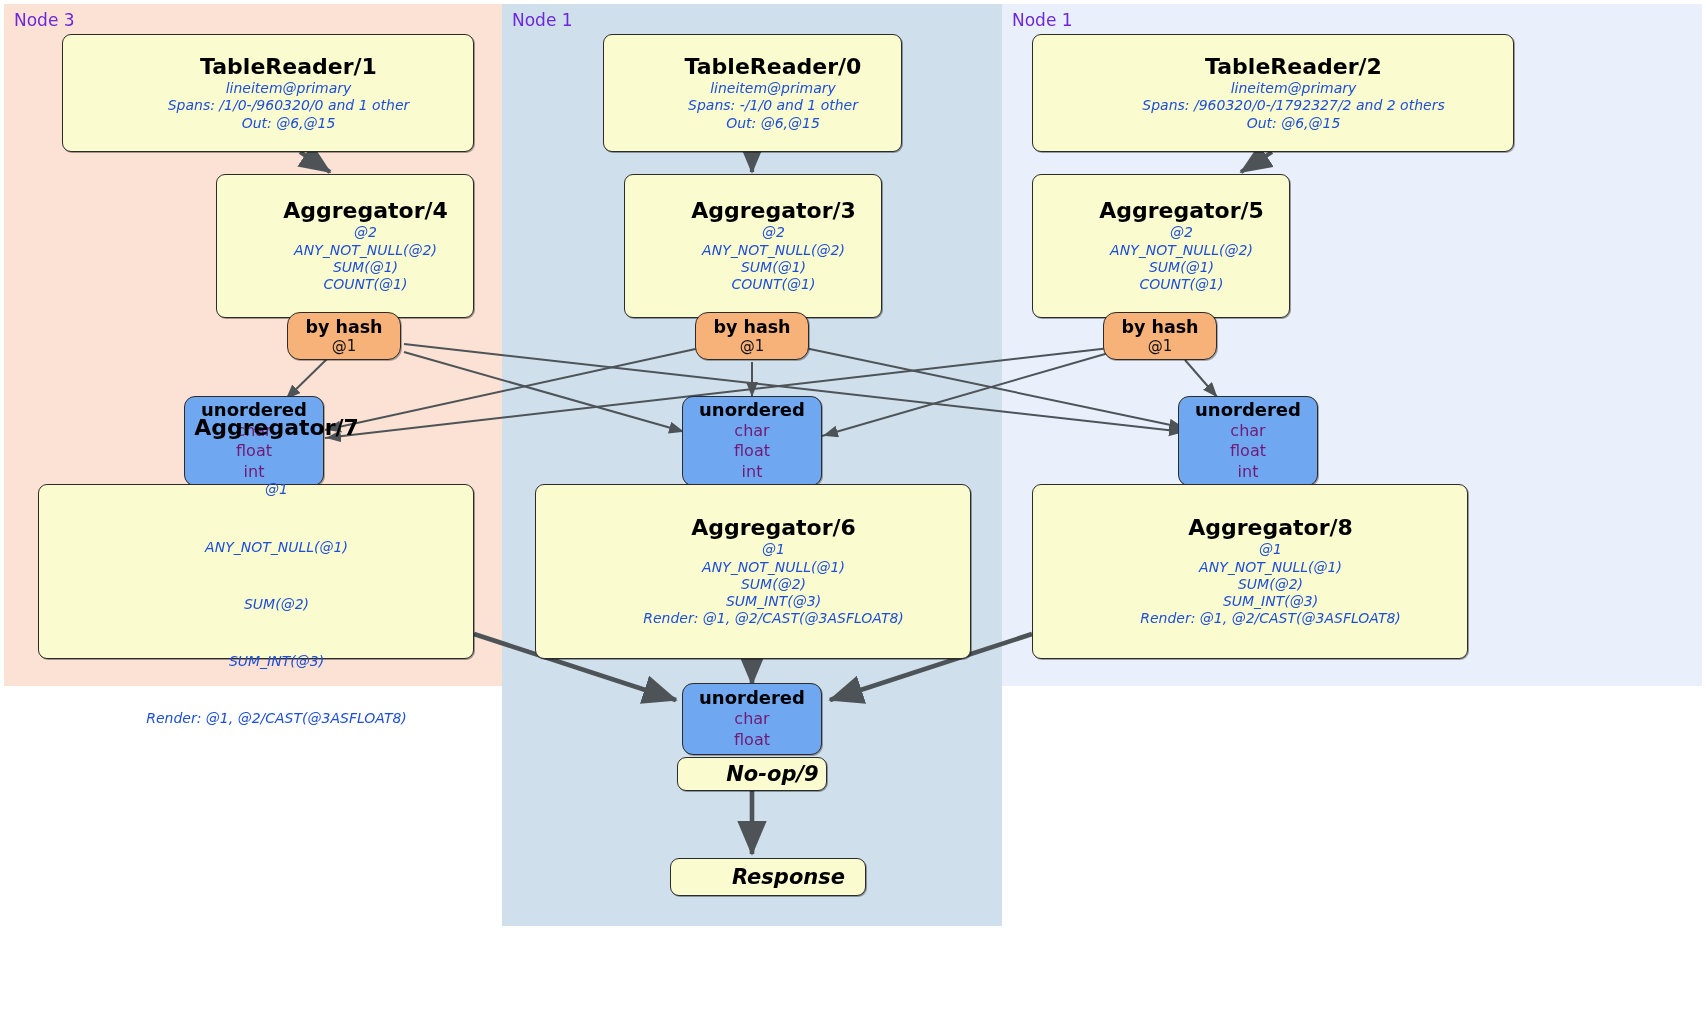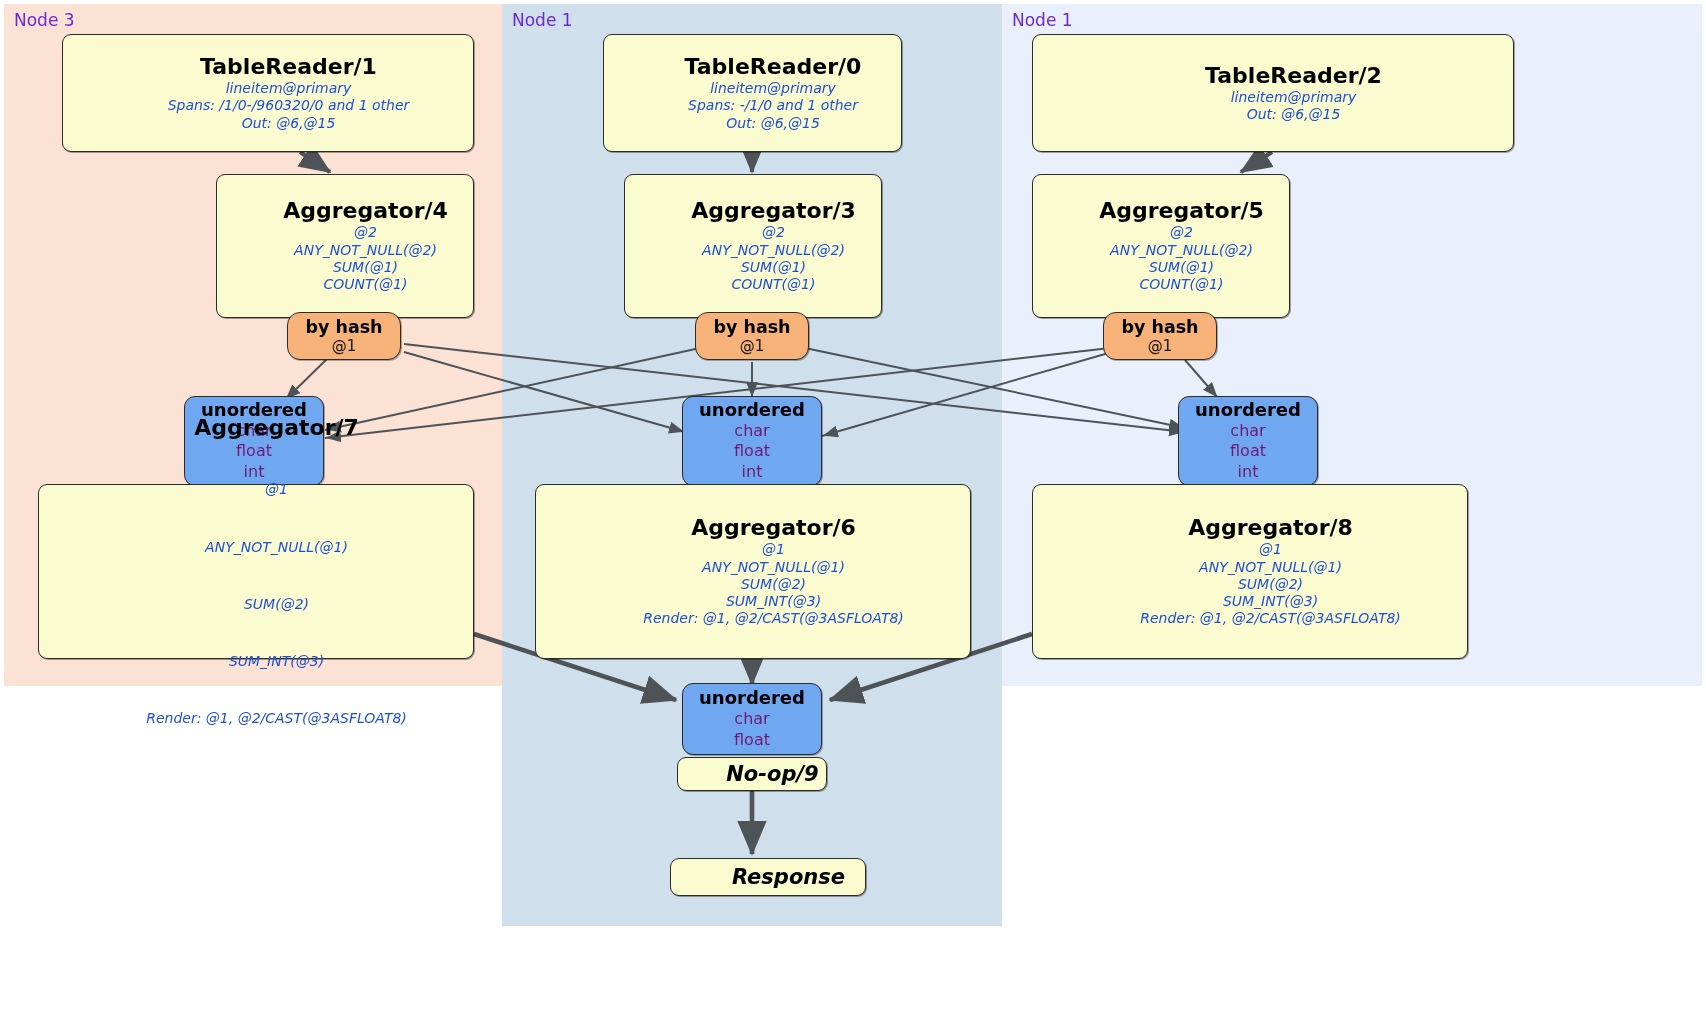--- a/index.html
+++ b/index.html
@@ -173,20 +173,21 @@
     <div class="ttl">No-op/9</div>
   </div>
 
   <div class="box proc small" style="left:670px;top:858px;width:196px;height:38px;">
     <div class="ttl">Response</div>
   </div>
 
   <div class="box proc" style="left:1032px;top:34px;width:482px;height:118px;">
     <div class="ttl">TableReader/2</div>
     <div class="ln">lineitem@primary</div>
+    <div class="ln">Spans: /960320/0-/1792327/2 and 2 others</div>
     <div class="ln">Out: @6,@15</div>
   </div>
 
   <div class="box proc" style="left:1032px;top:174px;width:258px;height:144px;">
     <div class="ttl">Aggregator/5</div>
     <div class="ln">@2</div>
     <div class="ln">ANY_NOT_NULL(@2)</div>
     <div class="ln">SUM(@1)</div>
     <div class="ln">COUNT(@1)</div>
   </div>

